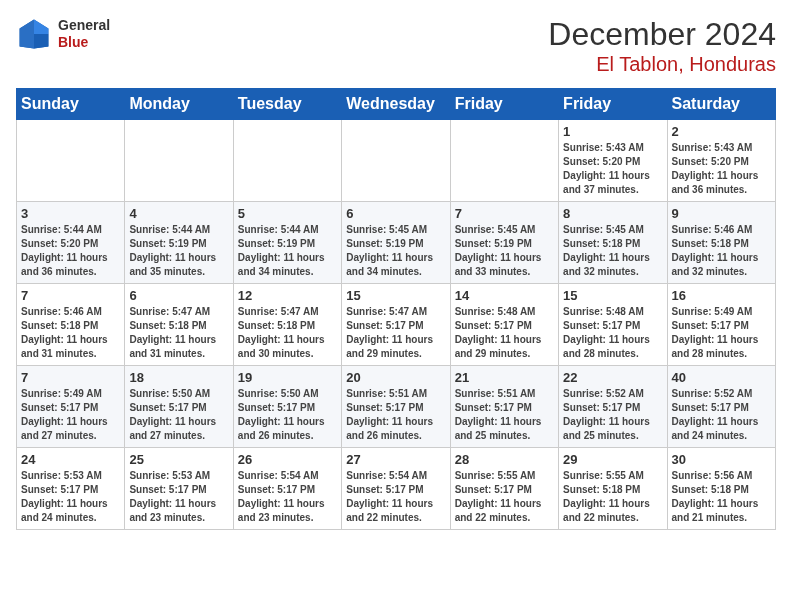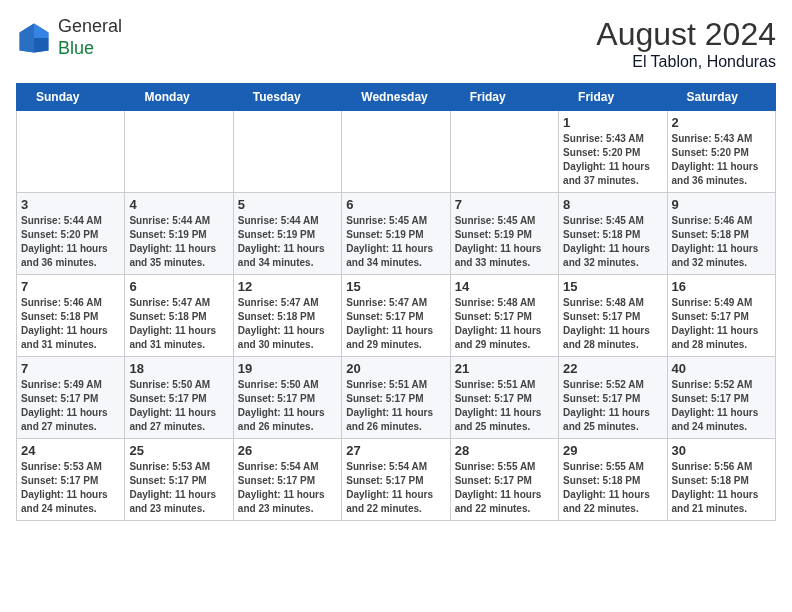--- a/index.html
+++ b/index.html
@@ -15,53 +15,53 @@
       justify-content: space-between;
       align-items: flex-start;
       margin-bottom: 12px;
     }
     .logo {
       display: flex;
       align-items: center;
       gap: 6px;
     }
     .logo-text {
-      font-size: 18px;
-      font-weight: normal;
+      font-size: 14px;
+      font-weight: bold;
       line-height: 1.2;
     }
     .logo-text .general { color: #333; }
-    .logo-text .blue { color: #15803d; }
+    .logo-text .blue { color: #b91c1c; }
     .logo-icon {
       width: 36px;
       height: 36px;
     }
     .title-block {
       text-align: right;
     }
     .month-title {
       font-size: 32px;
       font-weight: 300;
       color: #333;
     }
     .location-title {
-      font-size: 16px;
-      color: #0f172a;
+      font-size: 20px;
+      color: #b91c1c;
     }
     .calendar {
       width: 100%;
       border-collapse: collapse;
       font-size: 11px;
     }
     .calendar th {
       background: #1a5fb4;
       color: #fff;
-      padding: 6px 19px;
+      padding: 6px 4px;
       text-align: left;
-      font-size: 12px;
+      font-size: 16px;
       font-weight: bold;
       border: 1px solid #1a5fb4;
     }
     .calendar td {
       border: 1px solid #ccc;
       padding: 4px;
       vertical-align: top;
       width: 108px;
       min-height: 80px;
       background: #fff;
@@ -96,21 +96,21 @@
       <polygon points="20,4 36,14 36,20 20,20" fill="#3584e4"></polygon>
       <polygon points="20,20 36,20 36,34 20,36" fill="#1a5fb4"></polygon>
       <polygon points="20,4 20,36 4,34 4,14" fill="#2a6fc4"></polygon>
     </svg>
     <div class="logo-text">
       <div><span class="general">General</span></div>
       <div><span class="blue">Blue</span></div>
     </div>
   </div>
   <div class="title-block">
-    <div class="month-title">August 2024</div>
+    <div class="month-title">December 2024</div>
     <div class="location-title">El Tablon, Honduras</div>
   </div>
 </div>
 
 <table class="calendar">
   <thead>
     <tr>
     <th>Sunday</th>
         <th>Monday</th>
         <th>Tuesday</th>

